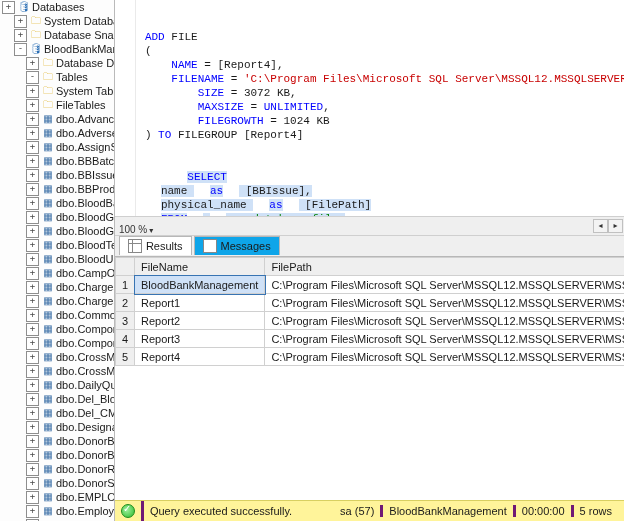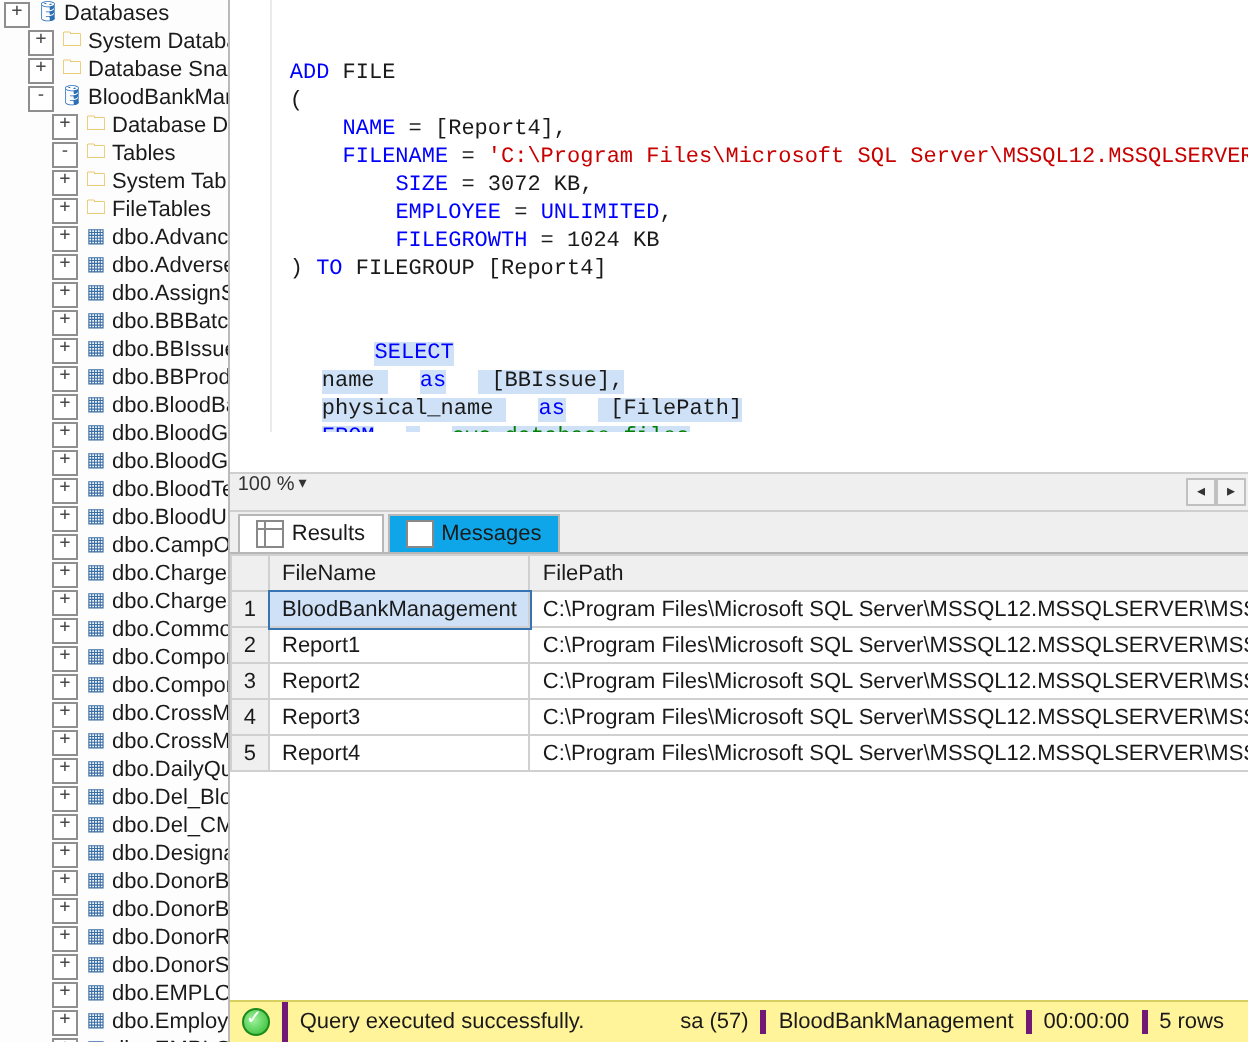--- a/index.html
+++ b/index.html
@@ -97,45 +97,44 @@
   .sys { color: #008000; }
   .sel-hl { background:#cfe1f7;margin-left:16px; }
 
   .zoom-bar {
     flex: 0 0 18px;
     background: #efefef;
     border-top: 1px solid #cfcfcf;
     border-bottom: 1px solid #cfcfcf;
     font-size: 10px;
     display: flex;
-    align-items: flex-start;
+    align-items: flex-end;
     padding-left: 4px;
     color: #333;
     position: relative;
-    margin-top: 20px;
   }
   .zoom-bar .chev {
     font-size: 8px;
     margin-left: 2px;
   }
   .zoom-bar .scroll-left {
     position:absolute; right:16px; top:2px; bottom:2px;
     width:13px; border:1px solid #c0c0c0; background:#f3f3f3;
     text-align:center; font-size:8px; line-height:12px;
   }
   .zoom-bar .scroll-right {
     position:absolute; right:1px; top:2px; bottom:2px;
     width:13px; border:1px solid #c0c0c0; background:#f3f3f3;
     text-align:center; font-size:8px; line-height:12px;
   }
 
   .tabs {
     flex: 0 0 20px;
     display: flex;
-    align-items: center;
+    align-items: flex-start;
     background: #efefef;
     padding-left: 4px;
     gap: 2px;
   }
   .tab {
     border: 1px solid #b7b7b7;
     border-bottom: none;
     background: #ffffff;
     padding: 2px 8px;
     font-size: 11px;
@@ -427,21 +426,21 @@
 
   <div class="editor-side">
 
     <div class="sql-pane">
       <div class="margin"></div>
 <span class="kw">ADD</span><span> FILE</span>
 <span>(</span>
     <span class="kw">NAME</span><span> = [Report4],</span>
     <span class="kw">FILENAME</span><span> = </span><span class="str">'C:\Program Files\Microsoft SQL Server\MSSQL12.MSSQLSERVER\MSSQL\DATA\Report4.ndf'</span>
         <span class="kw">SIZE</span><span> = 3072 KB,</span>
-        <span class="kw">EMPLOYEE</span><span> = </span><span class="kw">UNLIMITED</span><span>,</span>
+        <span class="kw">MAXSIZE</span><span> = </span><span class="kw">UNLIMITED</span><span>,</span>
         <span class="kw">FILEGROWTH</span><span> = 1024 KB</span>
 <span>) </span><span class="kw">TO</span><span> FILEGROUP [Report4]</span>
 
 
     <span class="kw sel-hl">SELECT</span>
 <span class="sel-hl">name </span><span class="kw sel-hl">as</span><span class="sel-hl"> [BBIssue],</span>
 <span class="sel-hl">physical_name </span><span class="kw sel-hl">as</span><span class="sel-hl"> [FilePath]</span>
 <span class="kw sel-hl">FROM</span><span class="sel-hl"> </span><span class="sys sel-hl">sys.database_files</span>
 
 

